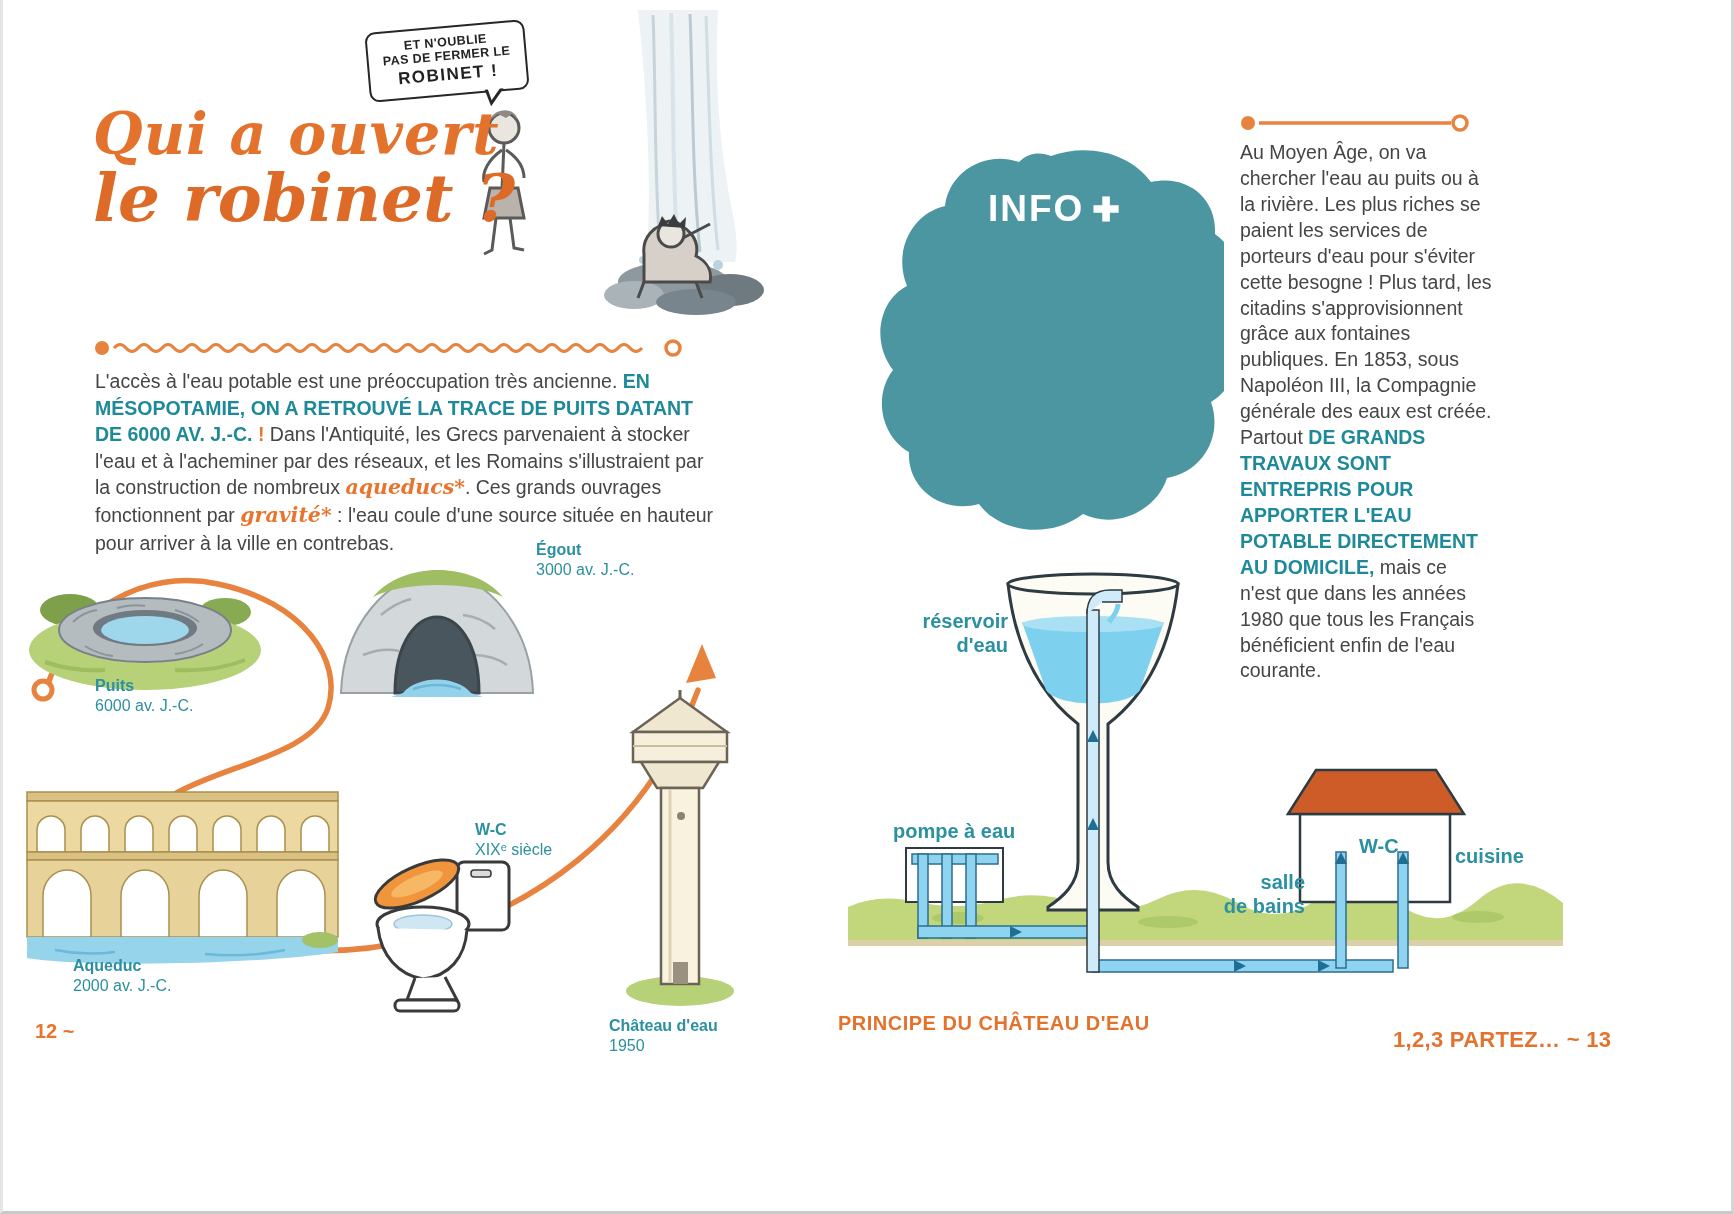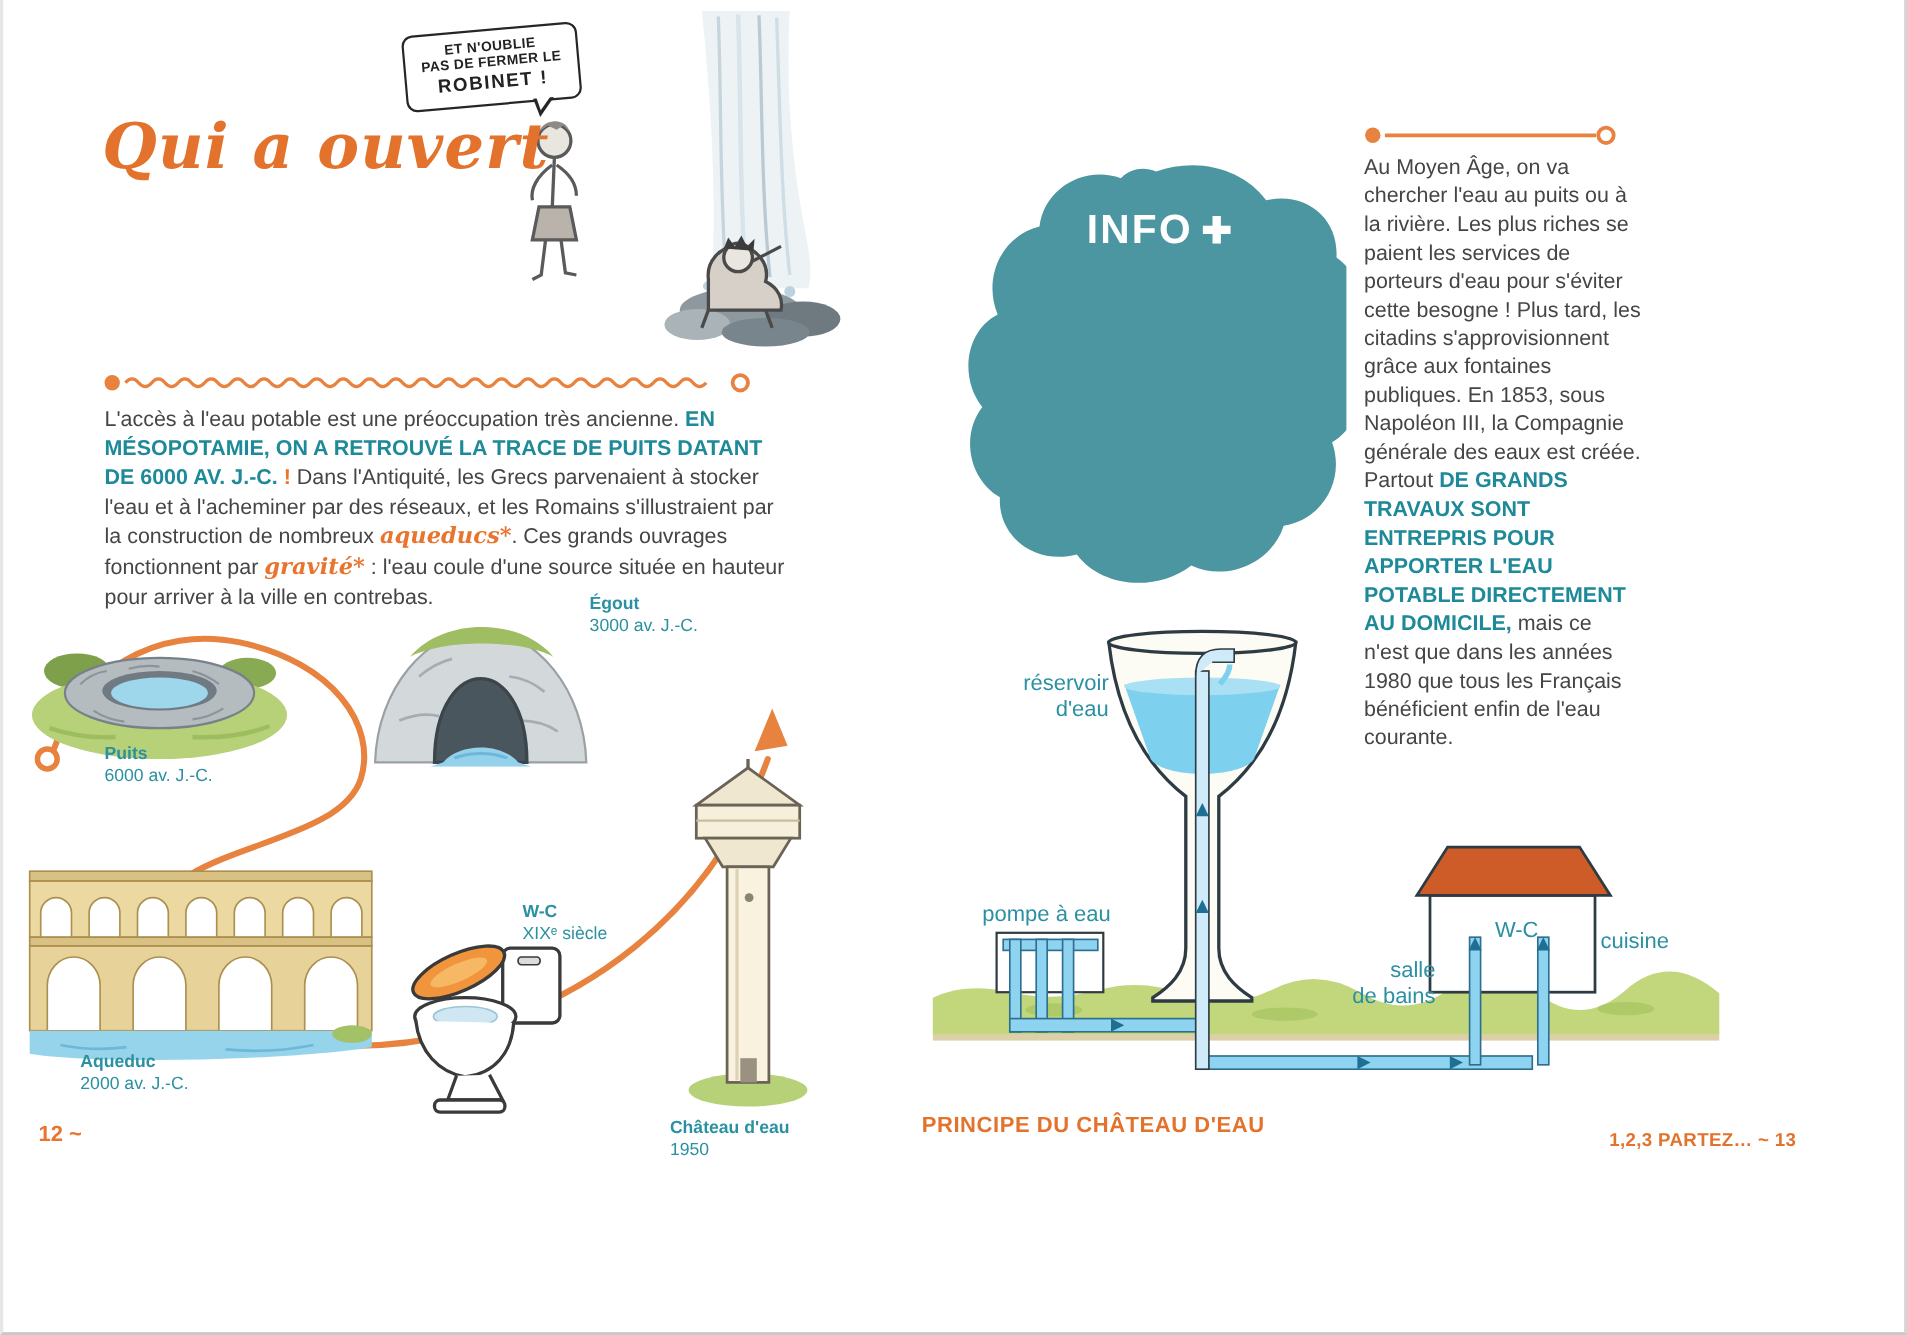--- a/index.html
+++ b/index.html
@@ -38,42 +38,42 @@
   .tl-label{color:#2b90a1;font-size:16px;line-height:1.22;z-index:3}
   .tl-label .lbl{font-weight:700;display:block}
   .tl-label .date{display:block}
   .lab-puits{left:92px;top:676px}
   .lab-egout{left:533px;top:540px}
   .lab-aqueduc{left:70px;top:956px}
   .lab-wc{left:472px;top:820px}
   .lab-chateau{left:606px;top:1016px}
 
   .pagenum-left{left:32px;top:1020px;color:#e8742e;font-weight:700;font-size:20px}
-  .footer-right{left:1460px;top:1027px;color:#e2732e;font-weight:700;font-size:17px;letter-spacing:.3px}
+  .footer-right{left:1390px;top:1027px;color:#e2732e;font-weight:700;font-size:22px;letter-spacing:.3px}
 
   .journey{left:0;top:540px;z-index:1}
   .illus{z-index:2}
   .cavemen{left:435px;top:10px;z-index:2}
   .well{left:22px;top:572px}
   .sewer{left:330px;top:545px}
   .aqueduct{left:22px;top:782px}
   .toilet{left:362px;top:832px}
   .tower{left:612px;top:688px}
 
   
   .col-right{left:1237px;top:140px;width:252px;font-size:19.5px;line-height:1.33;color:#454545}
 
   .blob-svg{left:876px;top:146px;z-index:1}
   .blob-text{left:902px;top:188px;width:300px;text-align:center;color:#fff;z-index:2}
   .info-title{font-size:37px;font-weight:700;letter-spacing:2px}
   .info-plus{font-size:33px;font-weight:700;margin-left:8px}
   .info-p{margin:12px auto 0;width:250px;font-size:19px;line-height:1.32}
 
   .diagram-svg{left:835px;top:562px}
-  .dlab{color:#2b90a1;font-weight:400;font-size:20px;line-height:1.18;z-index:3}
+  .dlab{color:#2b90a1;font-weight:700;font-size:20px;line-height:1.18;z-index:3}
   .dlab div{display:block}
   .dlab-reservoir{left:868px;top:610px;width:137px;text-align:right}
   .dlab-pump{left:890px;top:820px}
   .dlab-bath{left:1206px;top:871px;width:96px;text-align:right}
   .dlab-wc{left:1356px;top:835px}
   .dlab-kitchen{left:1452px;top:845px}
   .caption{left:835px;top:1012px;width:622px;text-align:left;color:#e2722c;font-weight:700;font-size:20px;letter-spacing:.5px}
 </style>
 </head>
 <body>
@@ -117,20 +117,21 @@
       <path d="M206,244 C204,228 216,214 232,214 C250,214 262,230 258,246 C270,252 274,262 272,272 L206,272 Z" fill="#d6d0c8"></path>
       <circle cx="233" cy="224" r="13"></circle>
       <path d="M220,216 L224,206 L230,214 L236,204 L241,214 L248,207 L247,218" fill="#3c3c3c" stroke="none"></path>
       <path d="M245,228 L272,214" fill="none"></path>
       <path d="M206,272 L200,288 M258,272 L264,288" fill="none"></path>
     </g>
   </svg>
 
   <h1 class="abs title">
     <span class="t1">Qui a ouvert</span>
+    <span class="t2">le robinet ?</span>
   </h1>
 
 
   <svg class="abs divider1" width="600" height="20" viewBox="0 0 600 20">
     <circle cx="9" cy="10" r="7" fill="#e8823f"></circle>
     <path d="M21,10 q6,-7 12,0 t12,0 t12,0 t12,0 t12,0 t12,0 t12,0 t12,0 t12,0 t12,0 t12,0 t12,0 t12,0 t12,0 t12,0 t12,0 t12,0 t12,0 t12,0 t12,0 t12,0 t12,0 t12,0 t12,0 t12,0 t12,0 t12,0 t12,0 t12,0 t12,0 t12,0 t12,0 t12,0 t12,0 t12,0 t12,0 t12,0 t12,0 t12,0 t12,0 t12,0 t12,0 t12,0 t12,0" stroke="#e8823f" stroke-width="3" fill="none"></path>
     <circle cx="580" cy="10" r="7" fill="#fff" stroke="#e8823f" stroke-width="3.5"></circle>
   </svg>
 
   <p class="abs body-text"><span>L'accès à l'eau potable est une préoccupation très ancienne. </span><span class="hl-teal">EN MÉSOPOTAMIE, ON A RETROUVÉ LA TRACE DE PUITS DATANT DE 6000 AV. J.-C.</span><span class="hl-orange"> !</span><span> Dans l'Antiquité, les Grecs parvenaient à stocker l'eau et à l'acheminer par des réseaux, et les Romains s'illustraient par la construction de nombreux </span><span class="hl-orange script">aqueducs*</span><span>. Ces grands ouvrages fonctionnent par </span><span class="hl-orange script">gravité*</span><span> : l'eau coule d'une source située en hauteur pour arriver à la ville en contrebas.</span></p>

